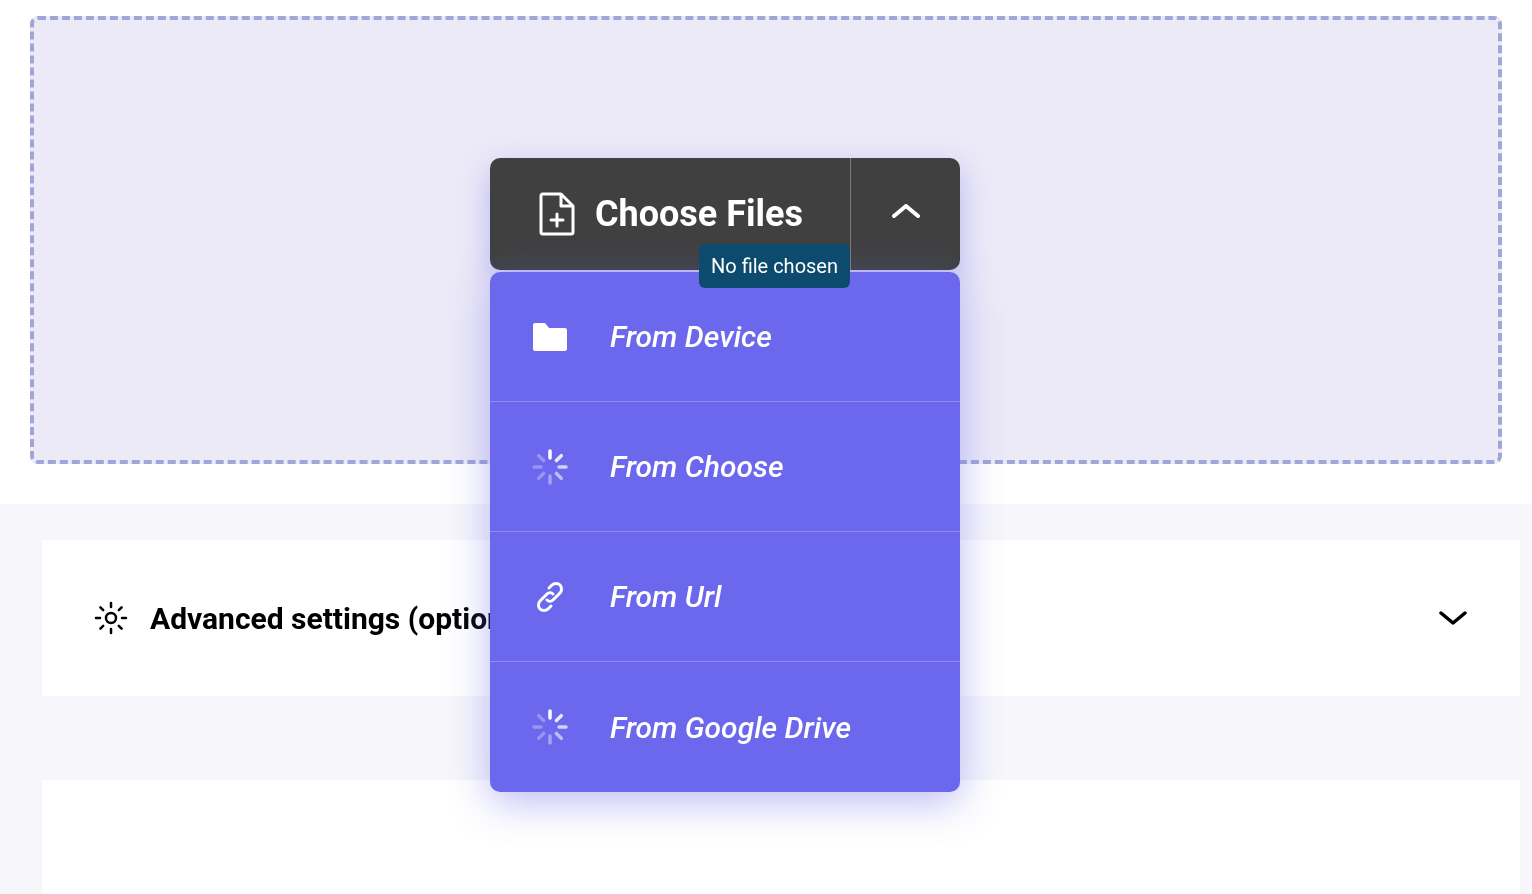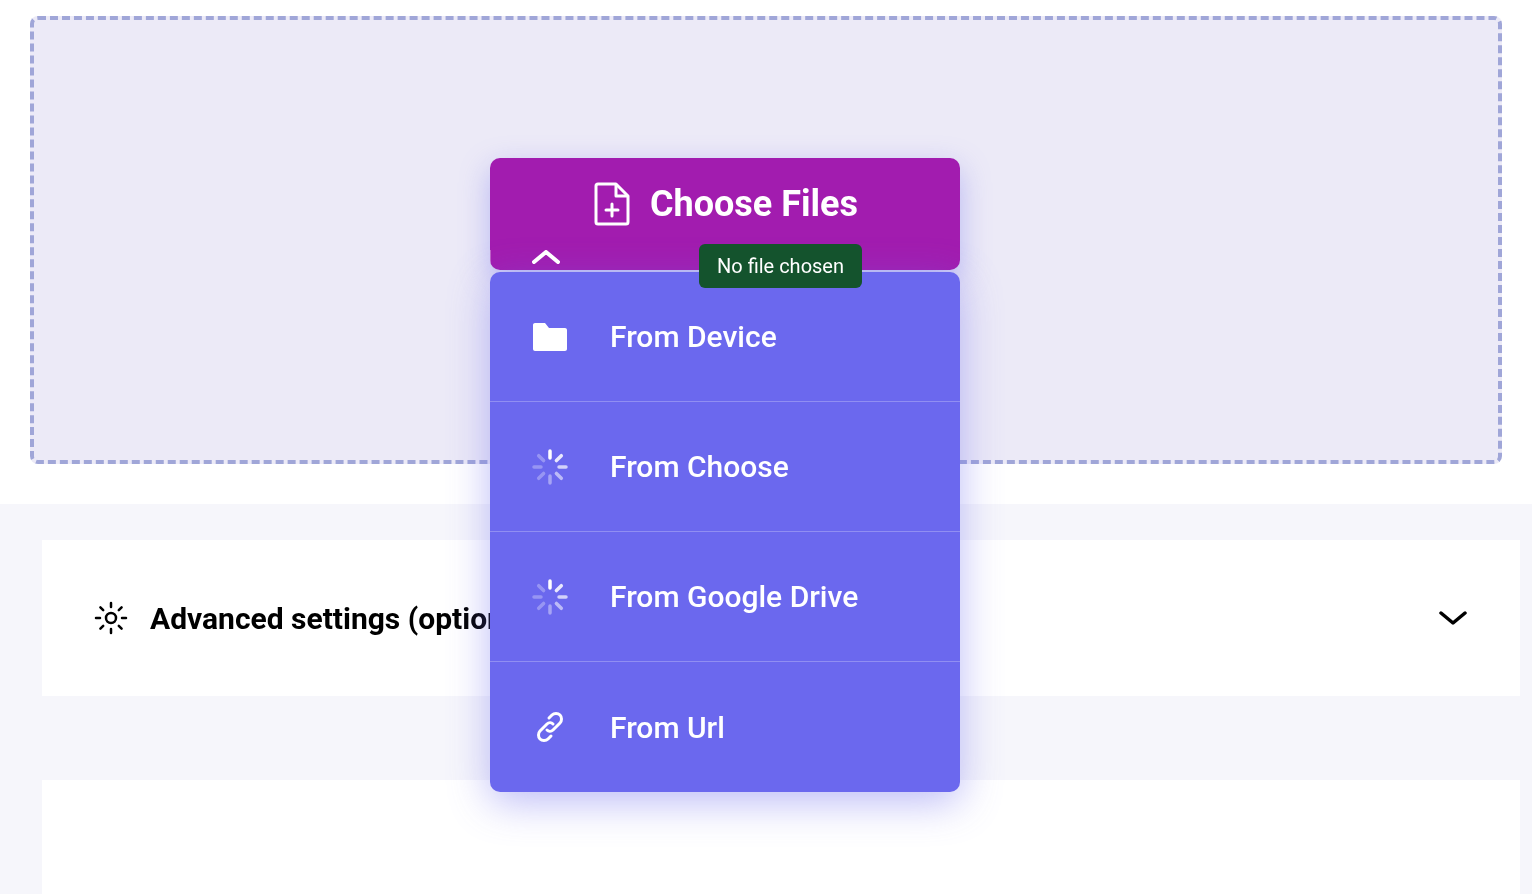--- a/index.html
+++ b/index.html
@@ -32,25 +32,24 @@
       position: absolute;
       top: 158px;
       left: 490px;
       width: 470px;
       z-index: 10;
     }
     
     .choose-files-header {
       display: flex;
       height: 112px;
-      background: #a21caf;
+      background: #404040;
       border-radius: 10px;
       box-shadow: 0 10px 30px rgba(107, 104, 238, 0.4);
       overflow: hidden;
-      flex-direction: column;
     }
     
     .choose-files-main {
       flex: 1;
       display: flex;
       align-items: center;
       justify-content: center;
       gap: 18px;
       cursor: pointer;
     }
@@ -75,23 +74,23 @@
       display: flex;
       align-items: center;
       justify-content: center;
       cursor: pointer;
     }
     
     .tooltip {
       position: absolute;
       top: 86px;
       left: 209px;
-      background: #14532d;
+      background: #0c4a6e;
       color: #ffffff;
-      padding: 10px 18px;
+      padding: 10px 12px;
       border-radius: 6px;
       font-size: 20px;
       font-weight: 400;
       z-index: 20;
       white-space: nowrap;
     }
     
     .dropdown-menu {
       background: #6b68ee;
       border-radius: 10px;
@@ -101,20 +100,21 @@
     }
     
     .dropdown-item {
       height: 130px;
       display: flex;
       align-items: center;
       padding-left: 40px;
       gap: 40px;
       cursor: pointer;
       border-bottom: 1px solid rgba(255, 255, 255, 0.25);
+      font-style: italic;
     }
     
     .dropdown-item:last-child {
       border-bottom: none;
     }
     
     .dropdown-icon {
       width: 40px;
       height: 40px;
       display: flex;
@@ -252,43 +252,43 @@
             <line x1="7.7" y1="30.3" x2="12.6" y2="25.4" opacity="0.3"></line>
             <line x1="3" y1="19" x2="10" y2="19" opacity="0.3"></line>
             <line x1="7.7" y1="7.7" x2="12.6" y2="12.6" opacity="0.3"></line>
           </g>
         </svg>
       </span>
       <span class="dropdown-label">From Choose</span>
     </div>
     <div class="dropdown-item">
       <span class="dropdown-icon">
+        <svg width="36" height="36" viewBox="0 0 36 36" fill="none">
+          <path d="M15 21 C16.5 22.5 19 23 21 21 L28 14 C30 12 30 8 28 6 C26 4 22 4 20 6 L17 9" stroke="#ffffff" stroke-width="3" stroke-linecap="round"></path>
+          <path d="M21 15 C19.5 13.5 17 13 15 15 L8 22 C6 24 6 28 8 30 C10 32 14 32 16 30 L19 27" stroke="#ffffff" stroke-width="3" stroke-linecap="round"></path>
+        </svg>
+      </span>
+      <span class="dropdown-label">From Url</span>
+    </div>
+    <div class="dropdown-item">
+      <span class="dropdown-icon">
         <svg width="38" height="38" viewBox="0 0 38 38" fill="none">
           <g stroke="#ffffff" stroke-width="3.5" stroke-linecap="round">
             <line x1="19" y1="3" x2="19" y2="10" opacity="1"></line>
             <line x1="30.3" y1="7.7" x2="25.4" y2="12.6" opacity="0.85"></line>
             <line x1="35" y1="19" x2="28" y2="19" opacity="0.7"></line>
             <line x1="30.3" y1="30.3" x2="25.4" y2="25.4" opacity="0.55"></line>
             <line x1="19" y1="35" x2="19" y2="28" opacity="0.4"></line>
             <line x1="7.7" y1="30.3" x2="12.6" y2="25.4" opacity="0.3"></line>
             <line x1="3" y1="19" x2="10" y2="19" opacity="0.3"></line>
             <line x1="7.7" y1="7.7" x2="12.6" y2="12.6" opacity="0.3"></line>
           </g>
         </svg>
       </span>
       <span class="dropdown-label">From Google Drive</span>
-    </div>
-    <div class="dropdown-item">
-      <span class="dropdown-icon">
-        <svg width="36" height="36" viewBox="0 0 36 36" fill="none">
-          <path d="M15 21 C16.5 22.5 19 23 21 21 L28 14 C30 12 30 8 28 6 C26 4 22 4 20 6 L17 9" stroke="#ffffff" stroke-width="3" stroke-linecap="round"></path>
-          <path d="M21 15 C19.5 13.5 17 13 15 15 L8 22 C6 24 6 28 8 30 C10 32 14 32 16 30 L19 27" stroke="#ffffff" stroke-width="3" stroke-linecap="round"></path>
-        </svg>
-      </span>
-      <span class="dropdown-label">From Url</span>
     </div>
   </div>
 </div>
 
 <div class="advanced-settings">
   <div class="advanced-left">
     <span class="gear-icon">
       <svg width="34" height="34" viewBox="0 0 34 34" fill="none">
         <circle cx="17" cy="17" r="5" stroke="#000000" stroke-width="2.5"></circle>
         <path d="M17 2 L17 6 M17 28 L17 32 M32 17 L28 17 M6 17 L2 17 M27.6 6.4 L24.8 9.2 M9.2 24.8 L6.4 27.6 M27.6 27.6 L24.8 24.8 M9.2 9.2 L6.4 6.4" stroke="#000000" stroke-width="2.5" stroke-linecap="round"></path>

